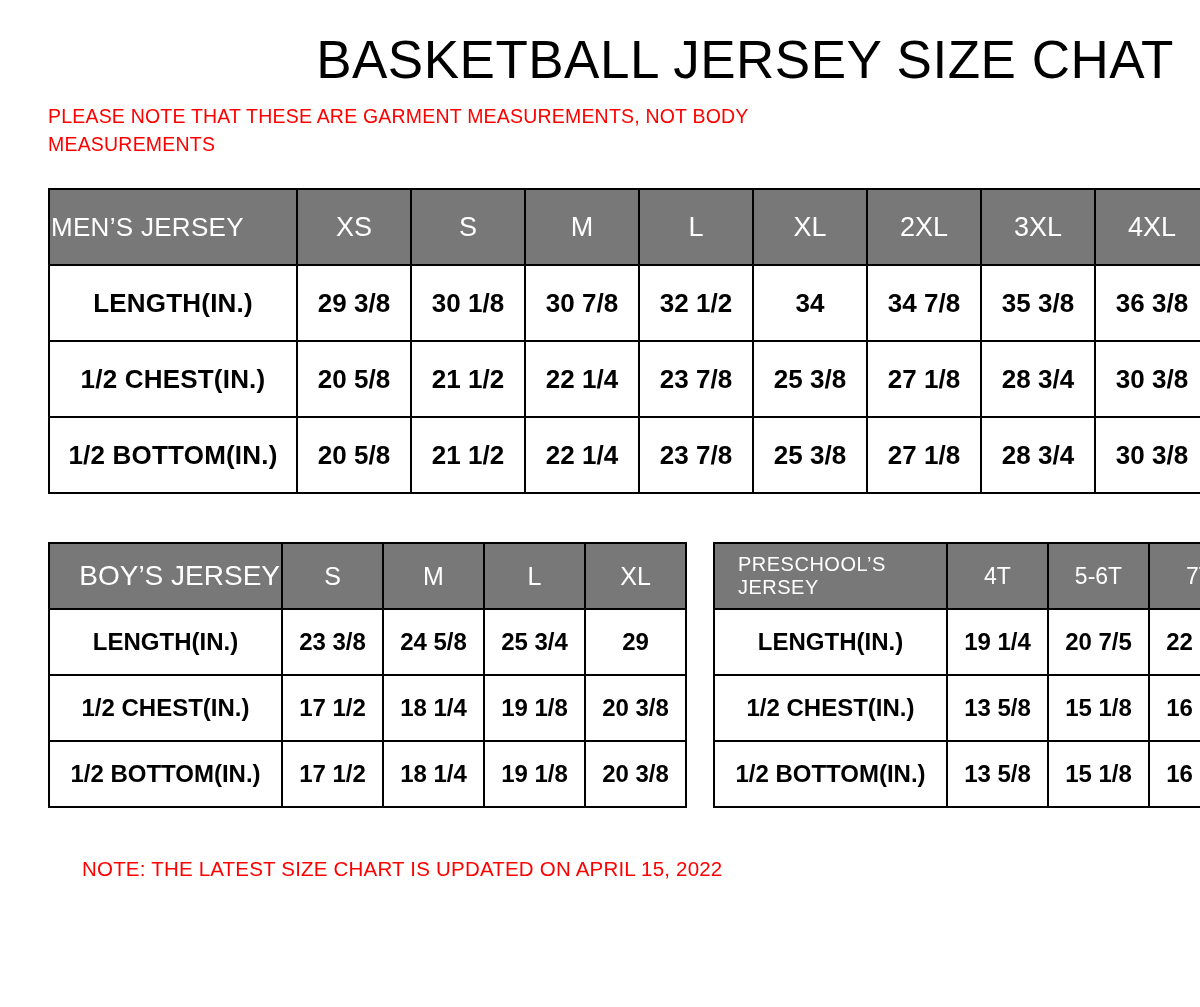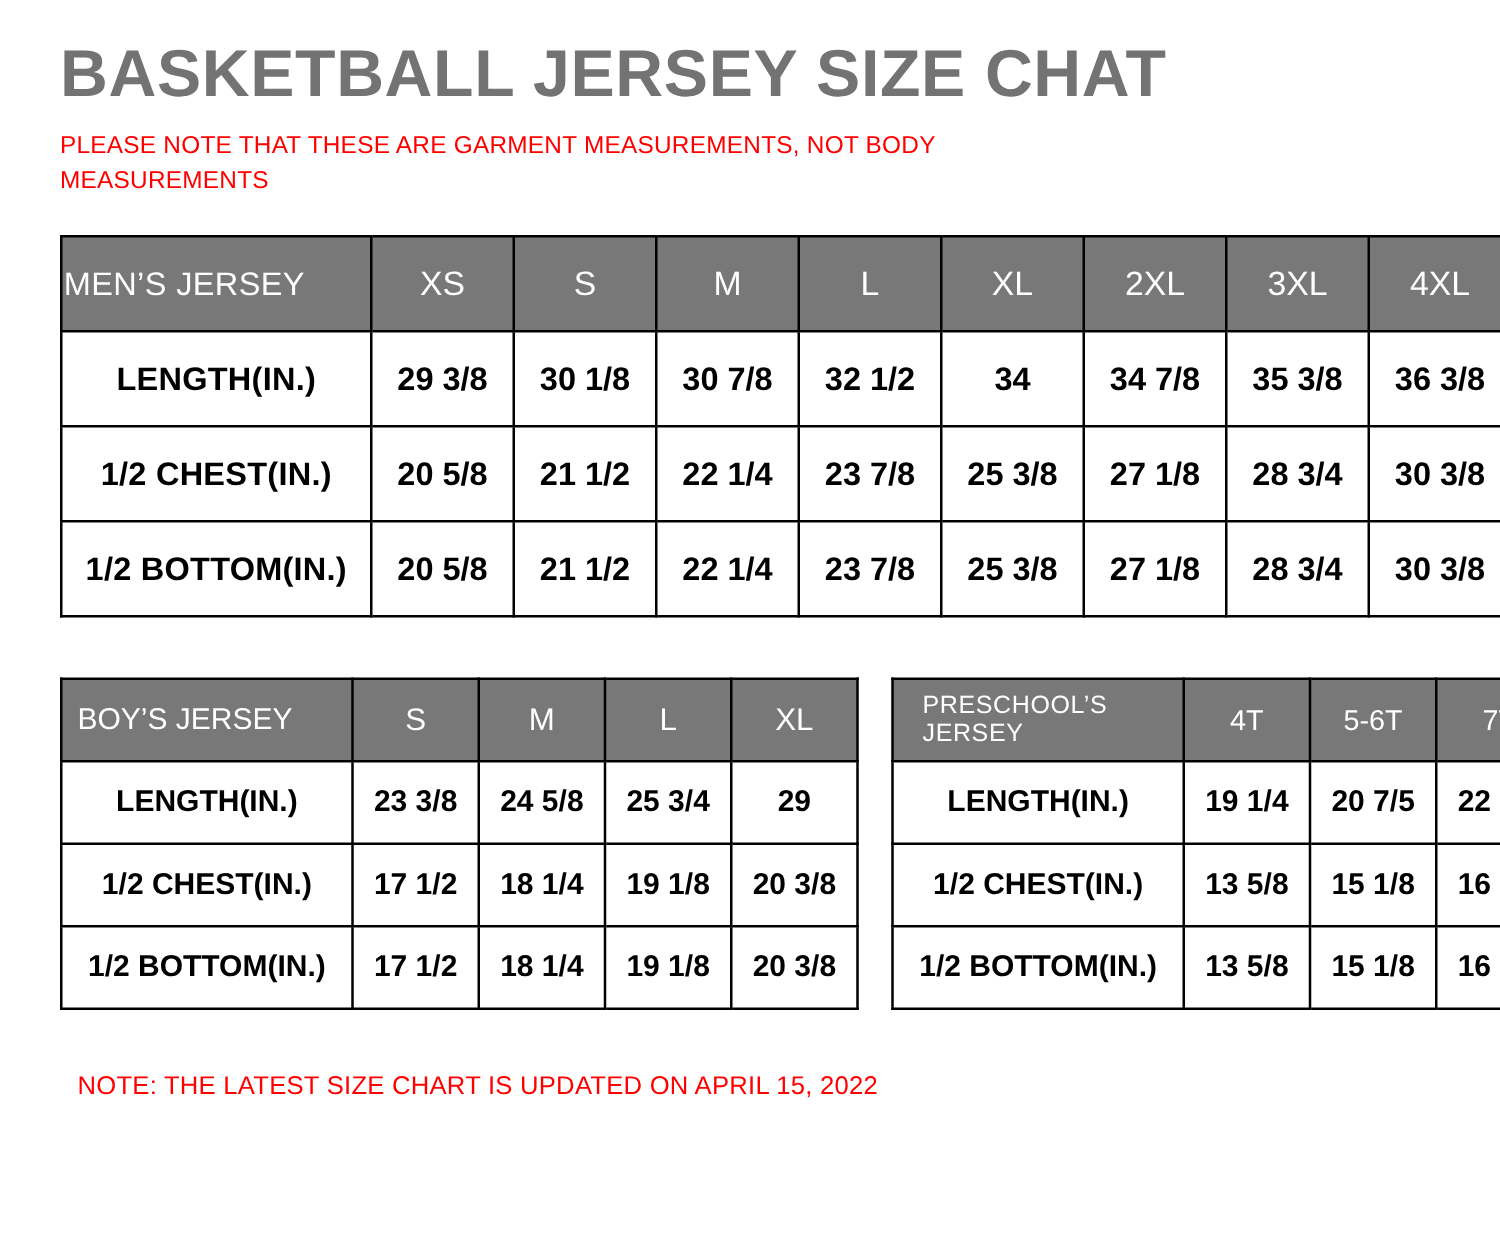--- a/index.html
+++ b/index.html
@@ -16,26 +16,27 @@
     overflow: hidden;
   }
   .page {
     padding: 26px 26px 0 26px;
     box-sizing: border-box;
     width: 1200px;
     height: 1007px;
   }
   .title {
     font-size: 53px;
-    font-weight: bold;
+    font-weight: normal;
     letter-spacing: 0.5px;
     line-height: 1.05;
     margin: 6px 0 0 22px;
-    color: #737373;
+    color: #000000;
     white-space: nowrap;
+    text-align: right;
   }
   .note-top {
     color: #ff0000;
     font-size: 19.5px;
     line-height: 1.45;
     margin: 14px 0 4px 22px;
     max-width: 860px;
     letter-spacing: 0.2px;
   }
 
@@ -88,23 +89,23 @@
 
   
   #boys-table {
     width: 608px;
   }
   #boys-table thead th {
     height: 62px;
     font-size: 25px;
   }
   #boys-table thead th.rowhead {
-    text-align: left;
+    text-align: right;
     padding-left: 12px;
-    font-size: 24px;
+    font-size: 28px;
   }
   #boys-table tbody td {
     height: 62px;
     font-size: 24px;
   }
 
   
   #preschool-table {
     width: 498px;
   }
@@ -117,21 +118,21 @@
     padding-left: 23px;
     font-size: 20px;
     letter-spacing: 0.5px;
   }
   #preschool-table tbody td {
     height: 62px;
     font-size: 24px;
   }
 
   .footnotes {
-    margin: 42px 0 0 36px;
+    margin: 42px 0 0 56px;
     color: #ff0000;
     font-size: 20.5px;
     line-height: 1.85;
     letter-spacing: 0.2px;
   }
 </style>
 </head>
 <body>
 
 <div class="page">

